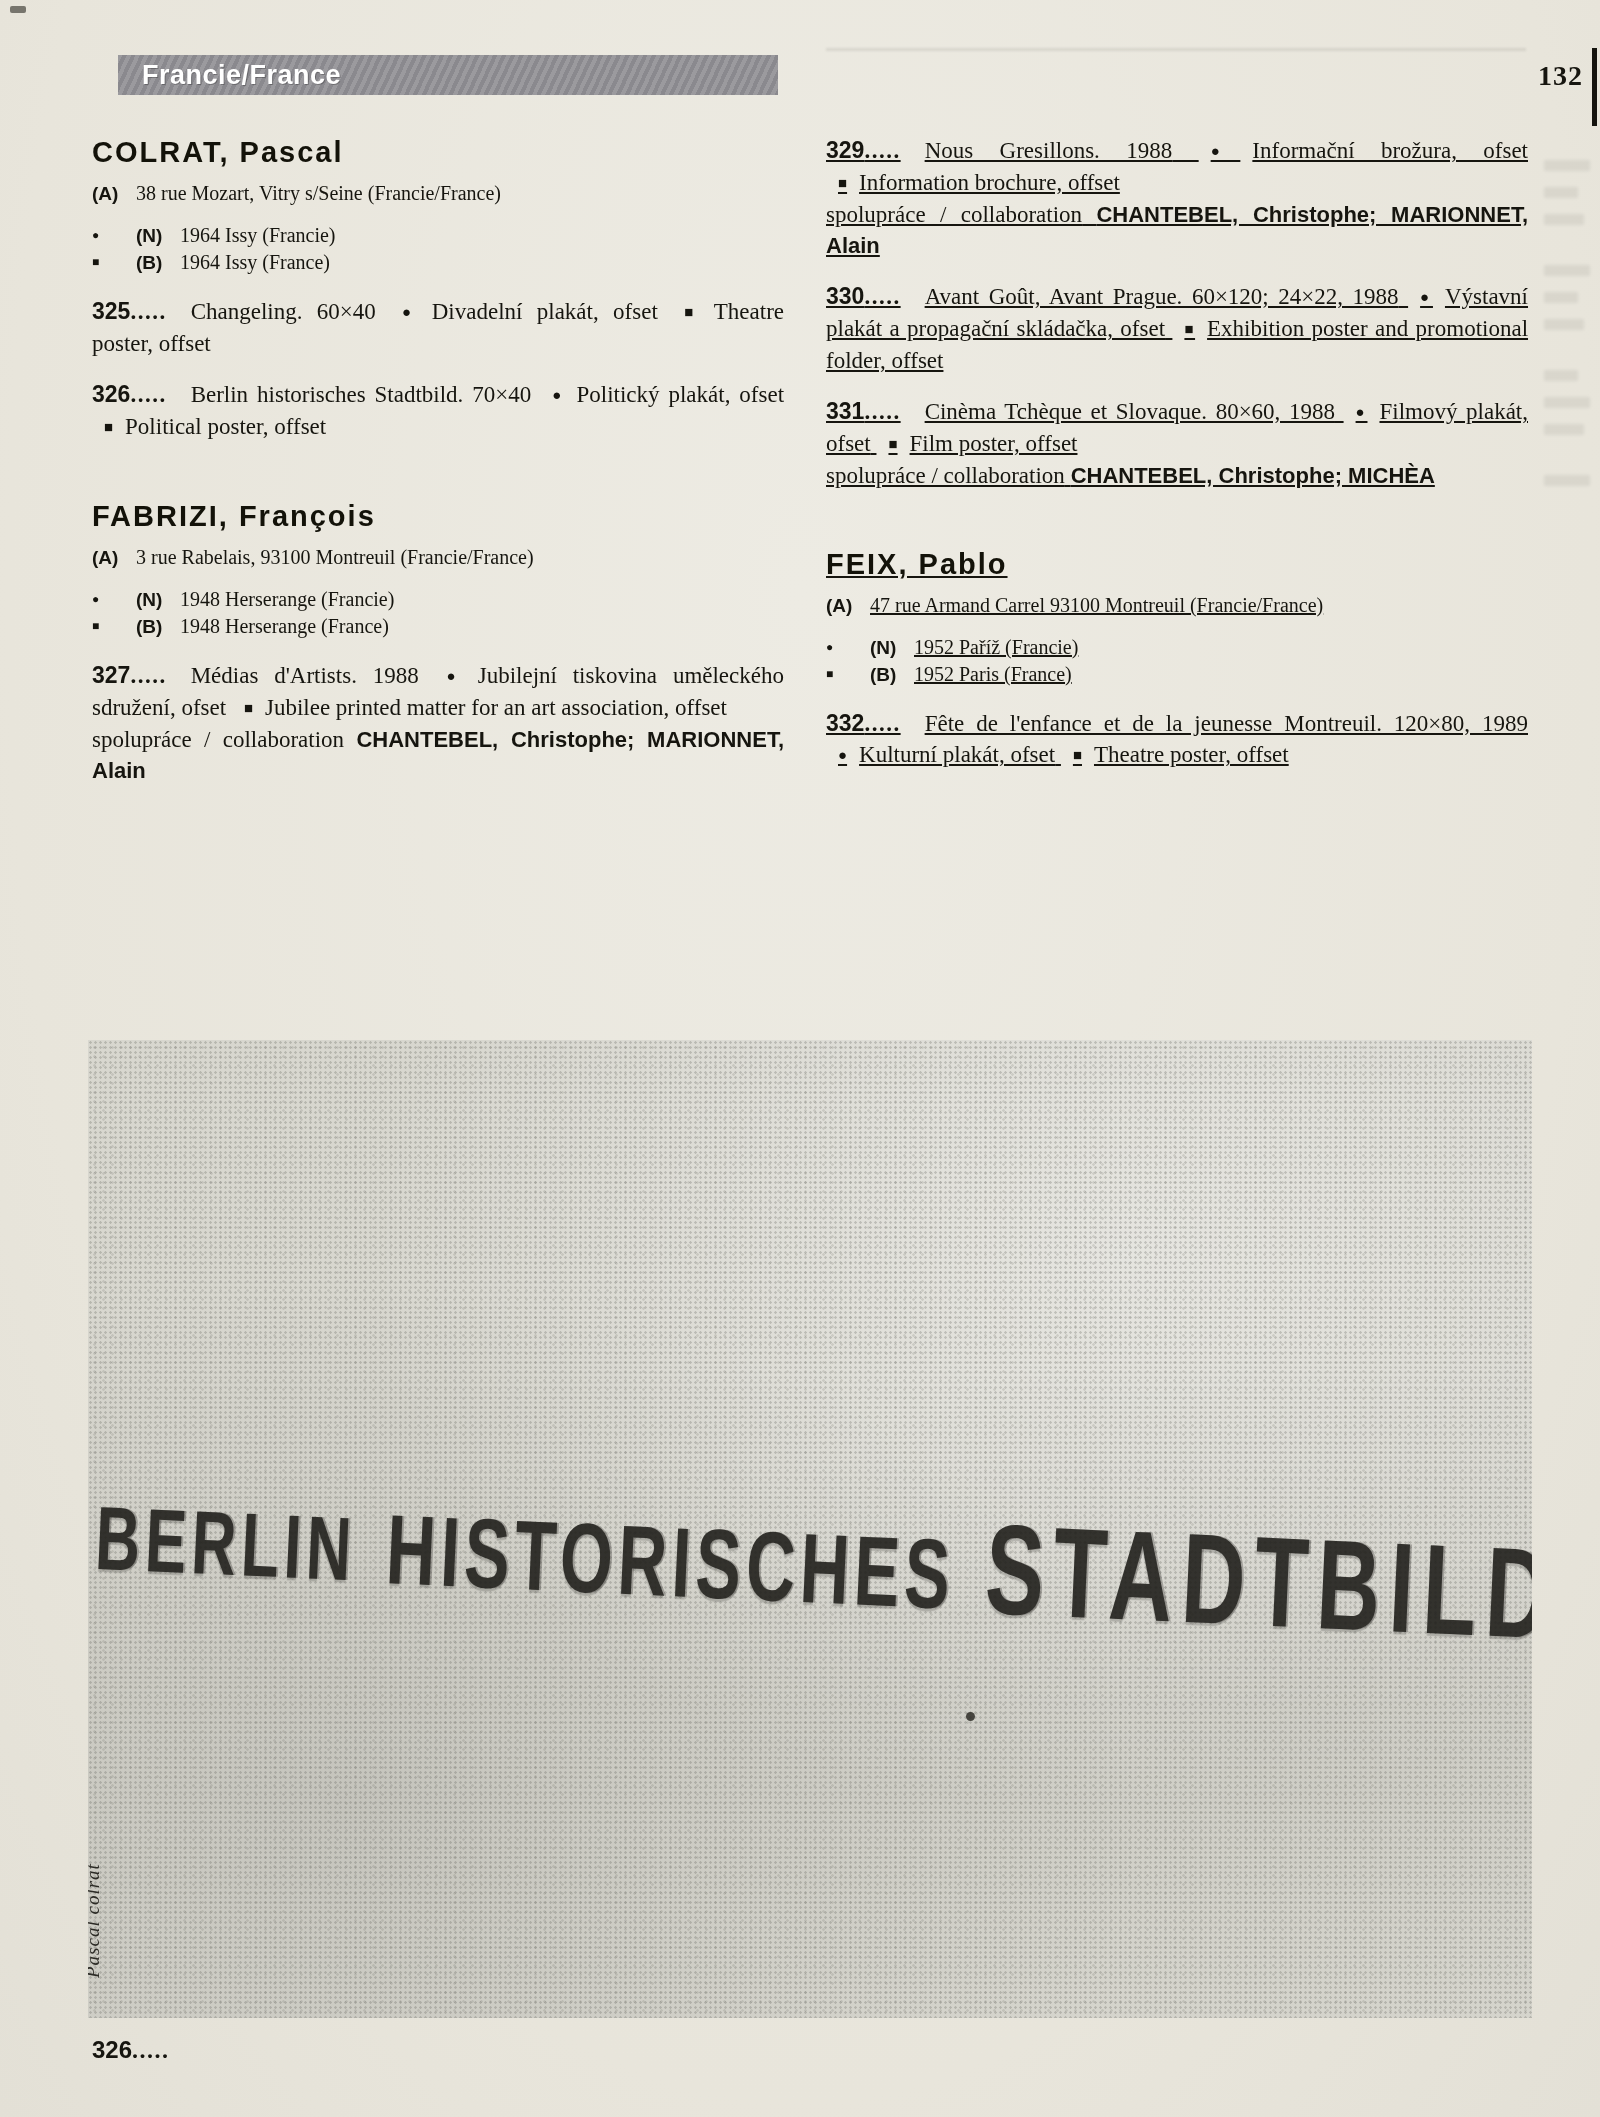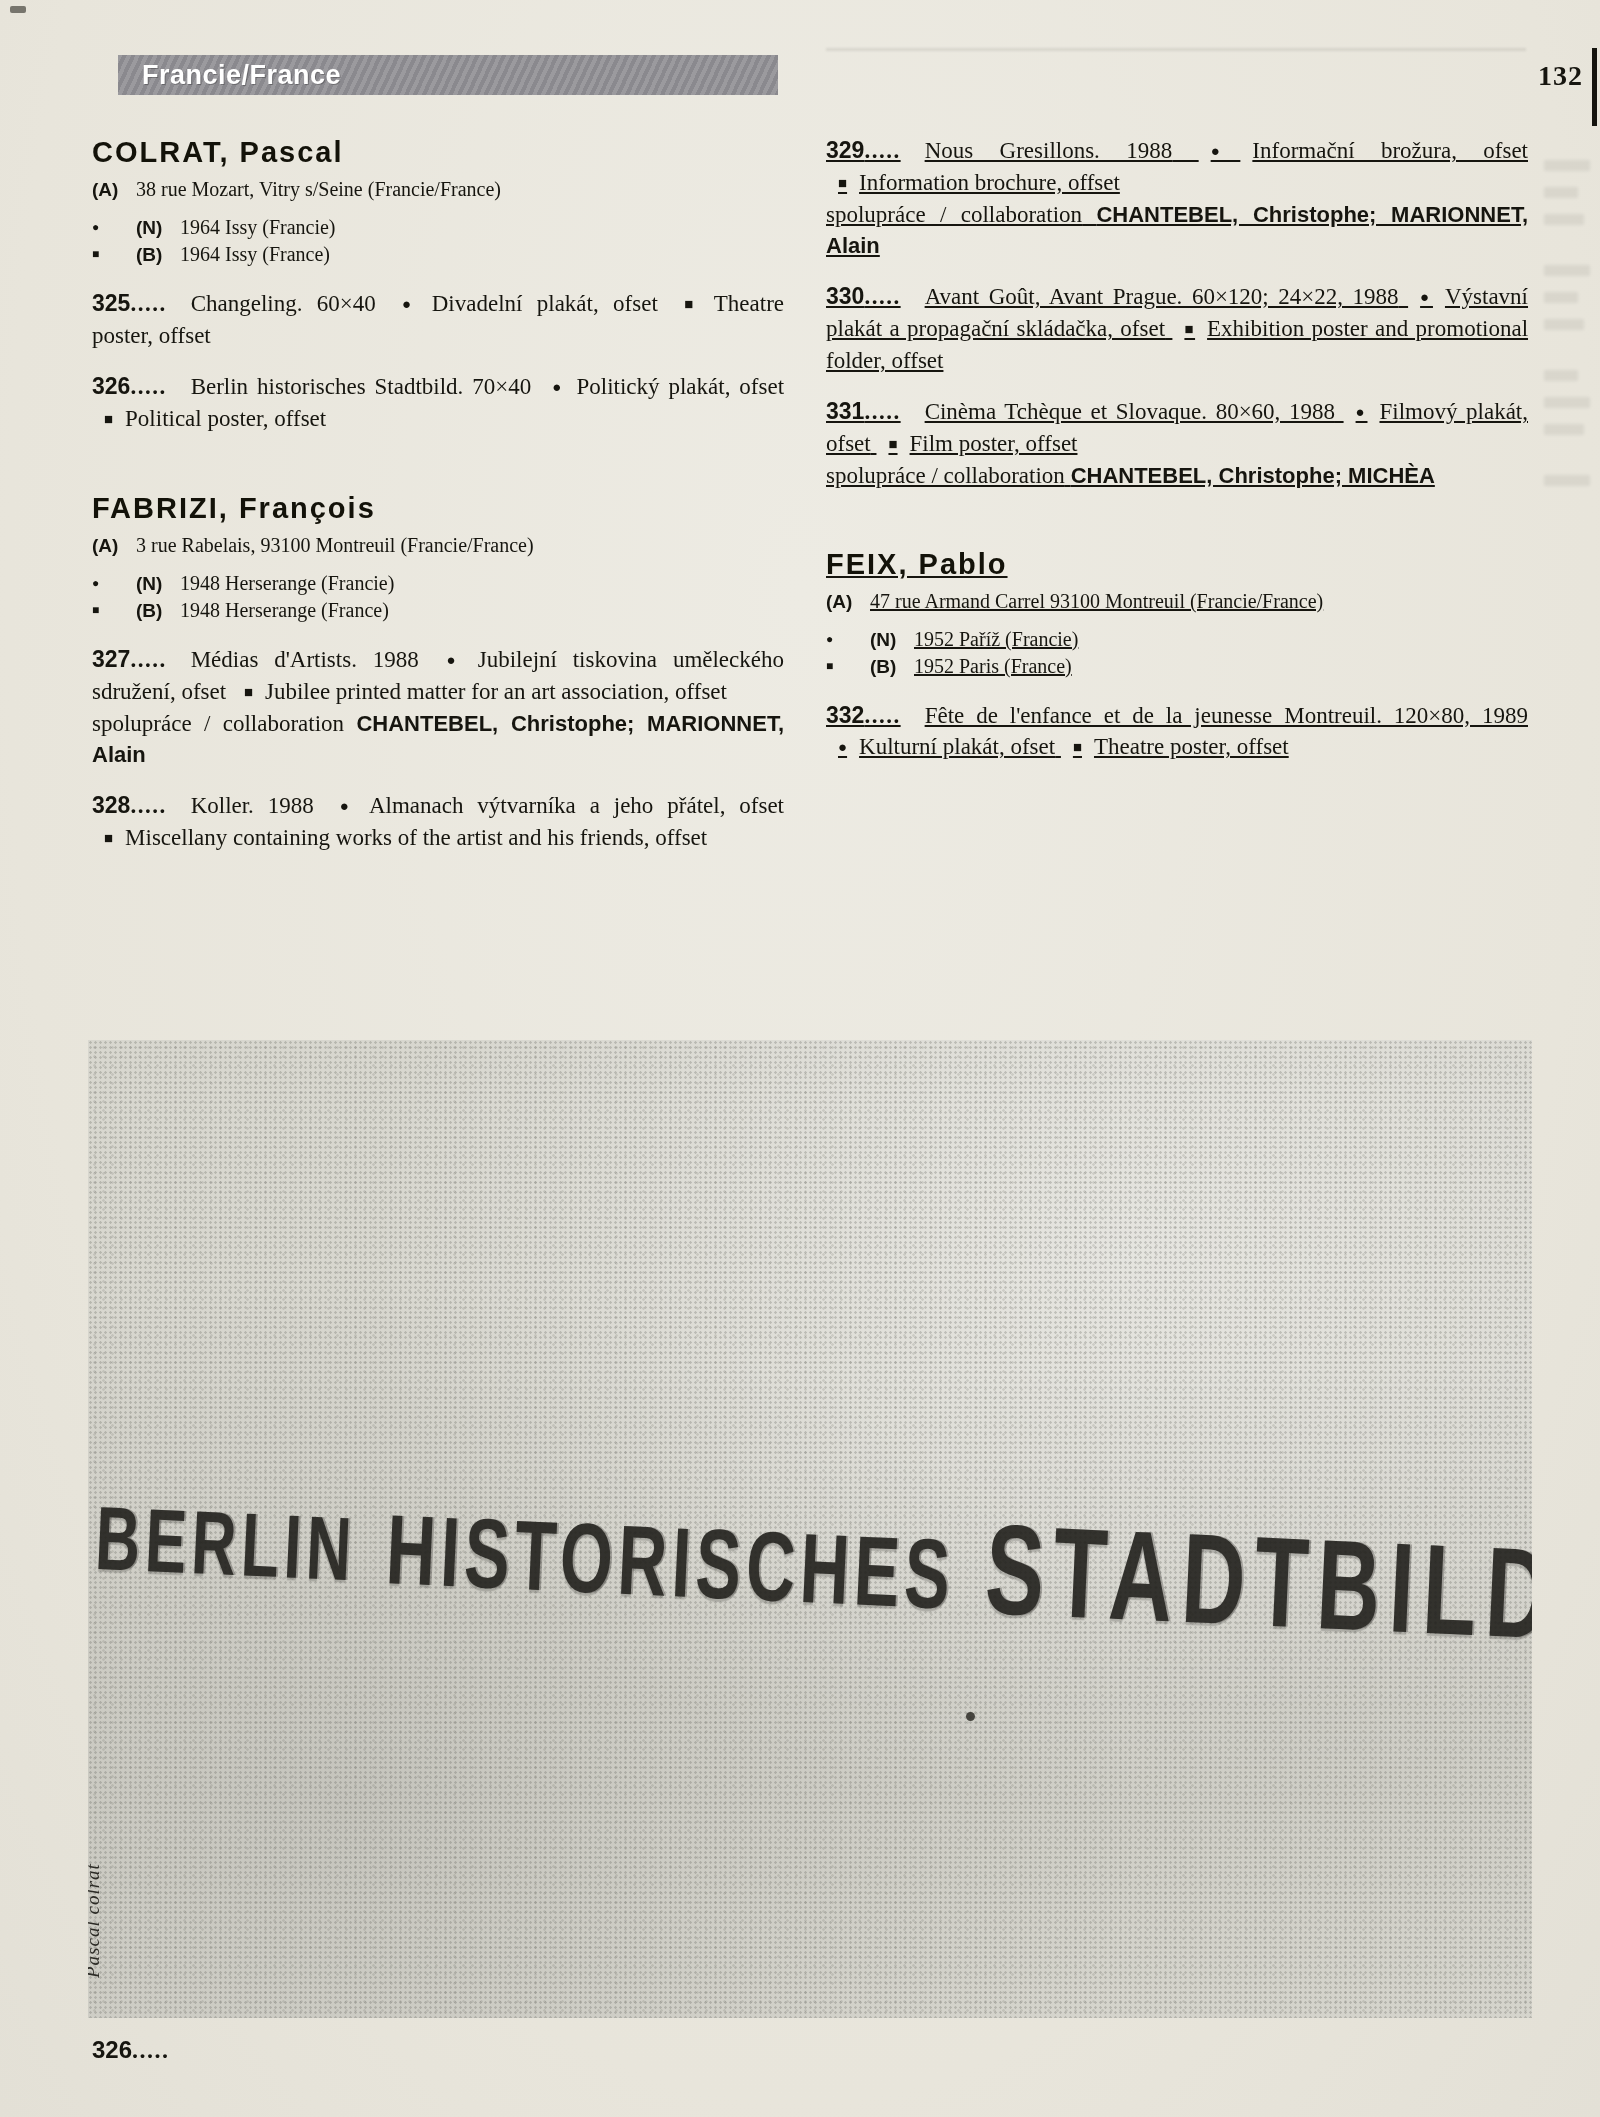--- a/index.html
+++ b/index.html
@@ -53,21 +53,21 @@
   .col-left  { left:92px;  width:692px; }
   .col-right { left:826px; width:702px;text-decoration:underline; }
   .col > :first-child { margin-top:0; }
 
   .artist-block { margin-top:56px; }
   .artist-name {
     font-family:"Liberation Sans", sans-serif; font-weight:bold;
     font-size:29px; letter-spacing:2px; line-height:34px; margin-bottom:8px;
     color:#131209;
   }
-  .addr { font-size:20px; line-height:24px; margin-bottom:12px; }
+  .addr { font-size:20px; line-height:33px; margin-bottom:12px; }
   .birth { font-size:20px; line-height:27px; }
   .lbl {
     display:inline-block; width:44px;
     font-family:"Liberation Sans", sans-serif; font-weight:bold; font-size:19px;
   }
   .bmark { display:inline-block; width:44px; font-size:12px; vertical-align:3px; }
 
   .entry { font-size:23px; line-height:31px; text-align:justify; margin-top:20px; }
   .enum  { font-family:"Liberation Sans", sans-serif; font-weight:bold; font-size:23px; }
   .edots { font-weight:bold; letter-spacing:1.5px; margin-right:24px; }
@@ -172,25 +172,20 @@
     <p class="entry">
       <span class="enum">327</span><span class="edots">.....</span><span>Médias d'Artists. 1988</span>
       <span class="glyph">●</span><span>Jubilejní tiskovina uměleckého sdružení, ofset</span>
       <span class="glyph">■</span><span>Jubilee printed matter for an art association, offset</span>
     </p>
     <p class="collab">
       <span>spolupráce / collaboration</span>
       <span class="names">CHANTEBEL, Christophe; MARION­NET, Alain</span>
     </p>
 
-    <p class="entry">
-      <span class="enum">328</span><span class="edots">.....</span><span>Koller. 1988</span>
-      <span class="glyph">●</span><span>Almanach výtvarníka a jeho přátel, ofset</span>
-      <span class="glyph">■</span><span>Miscellany containing works of the artist and his friends, offset</span>
-    </p>
 
   </div>
 
   <div class="col col-right">
 
     <p class="entry">
       <span class="enum">329</span><span class="edots">.....</span><span>Nous Gresillons. 1988</span>
       <span class="glyph">●</span><span>Informační brožura, ofset</span>
       <span class="glyph">■</span><span>Information brochure, offset</span>
     </p>

